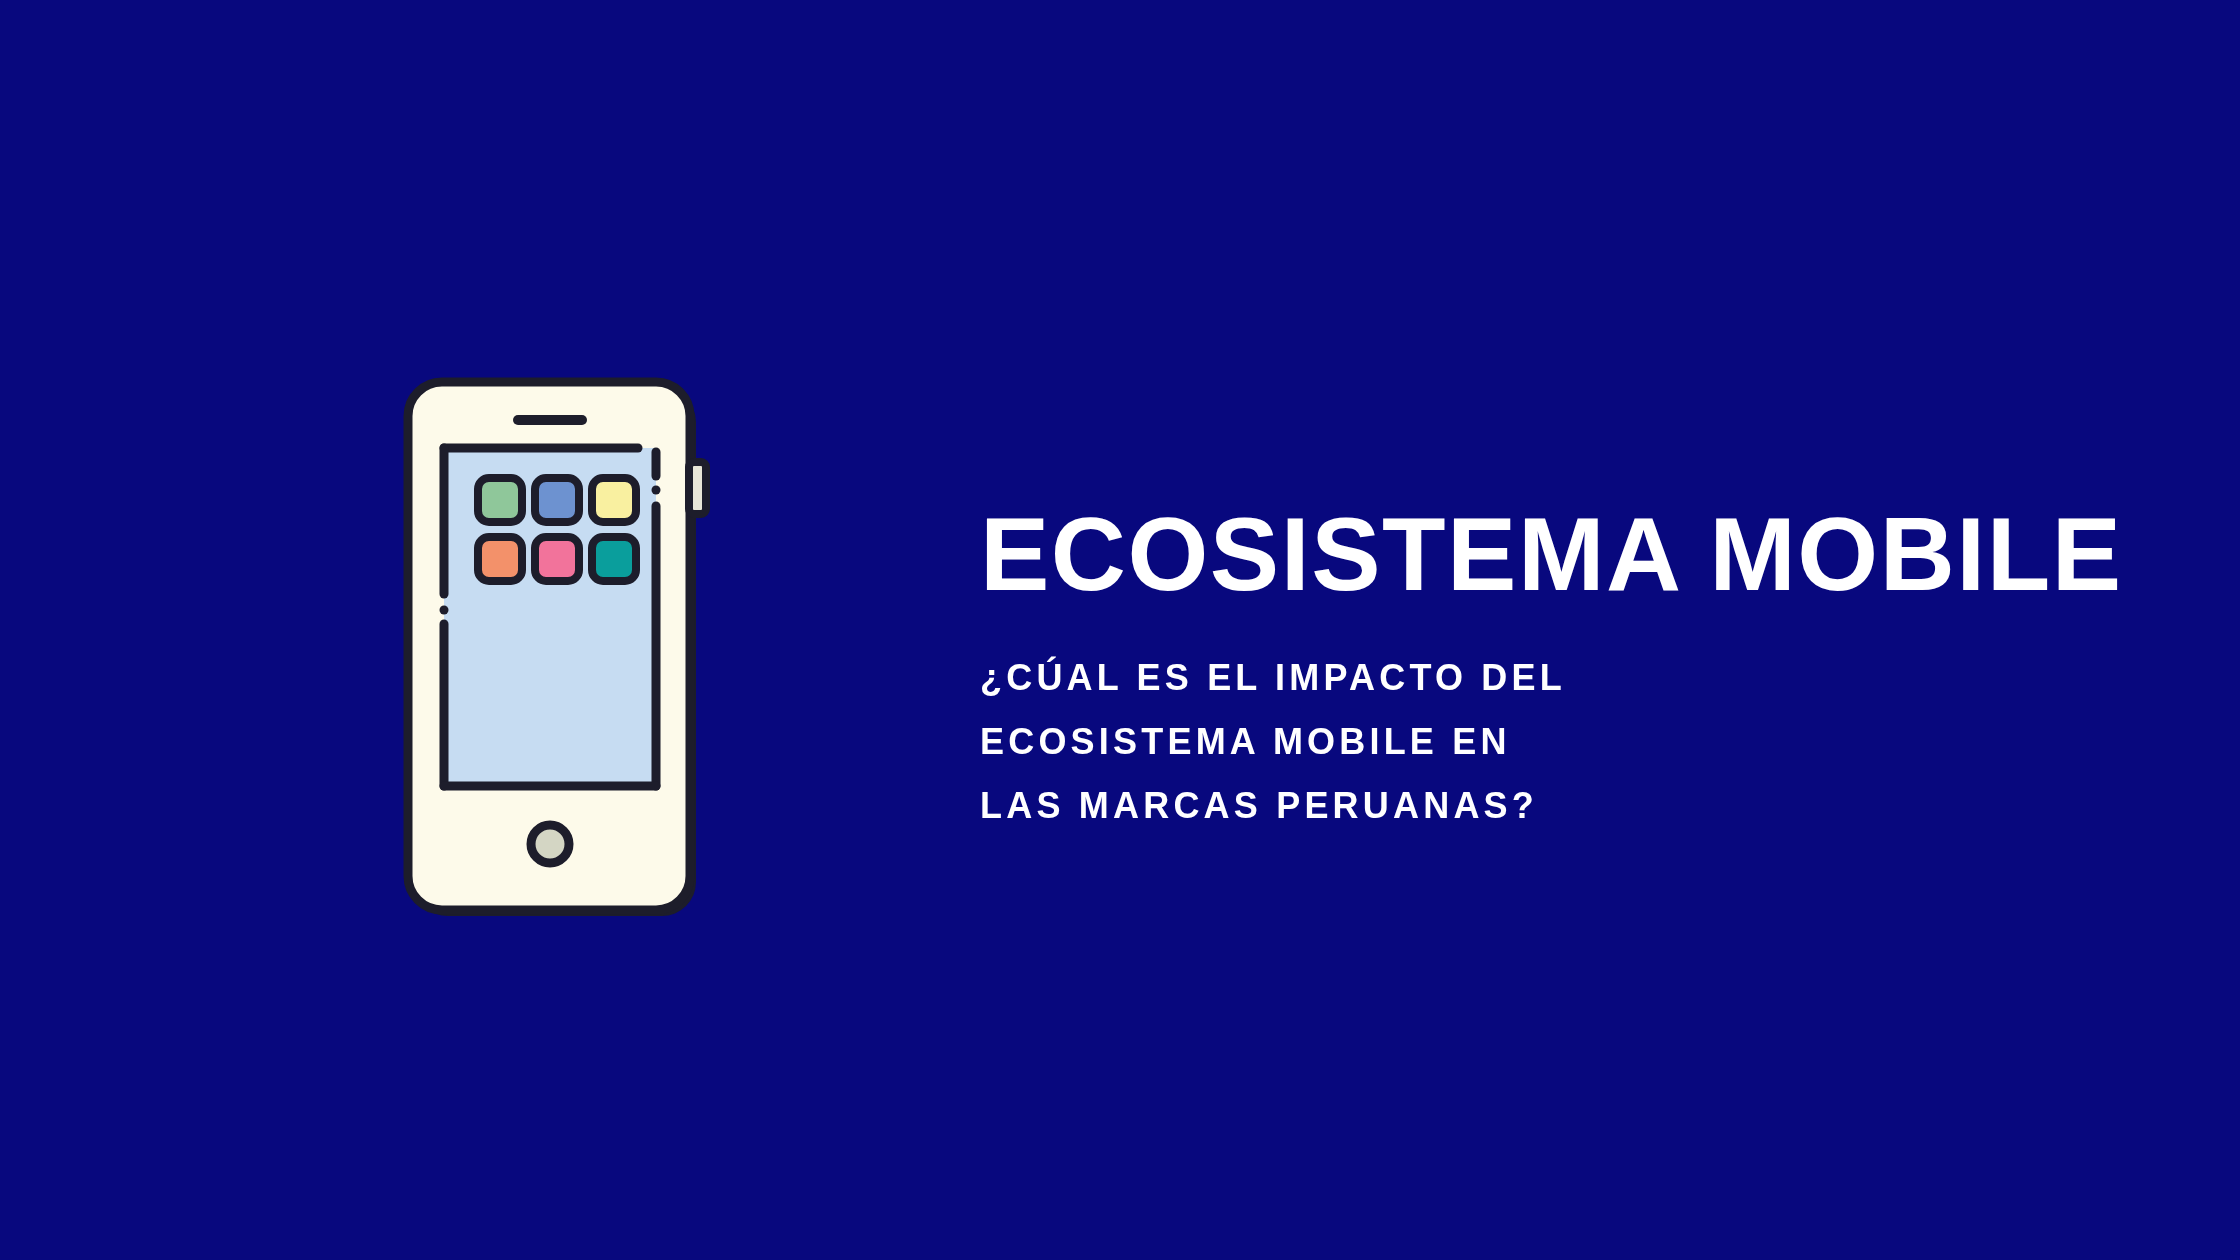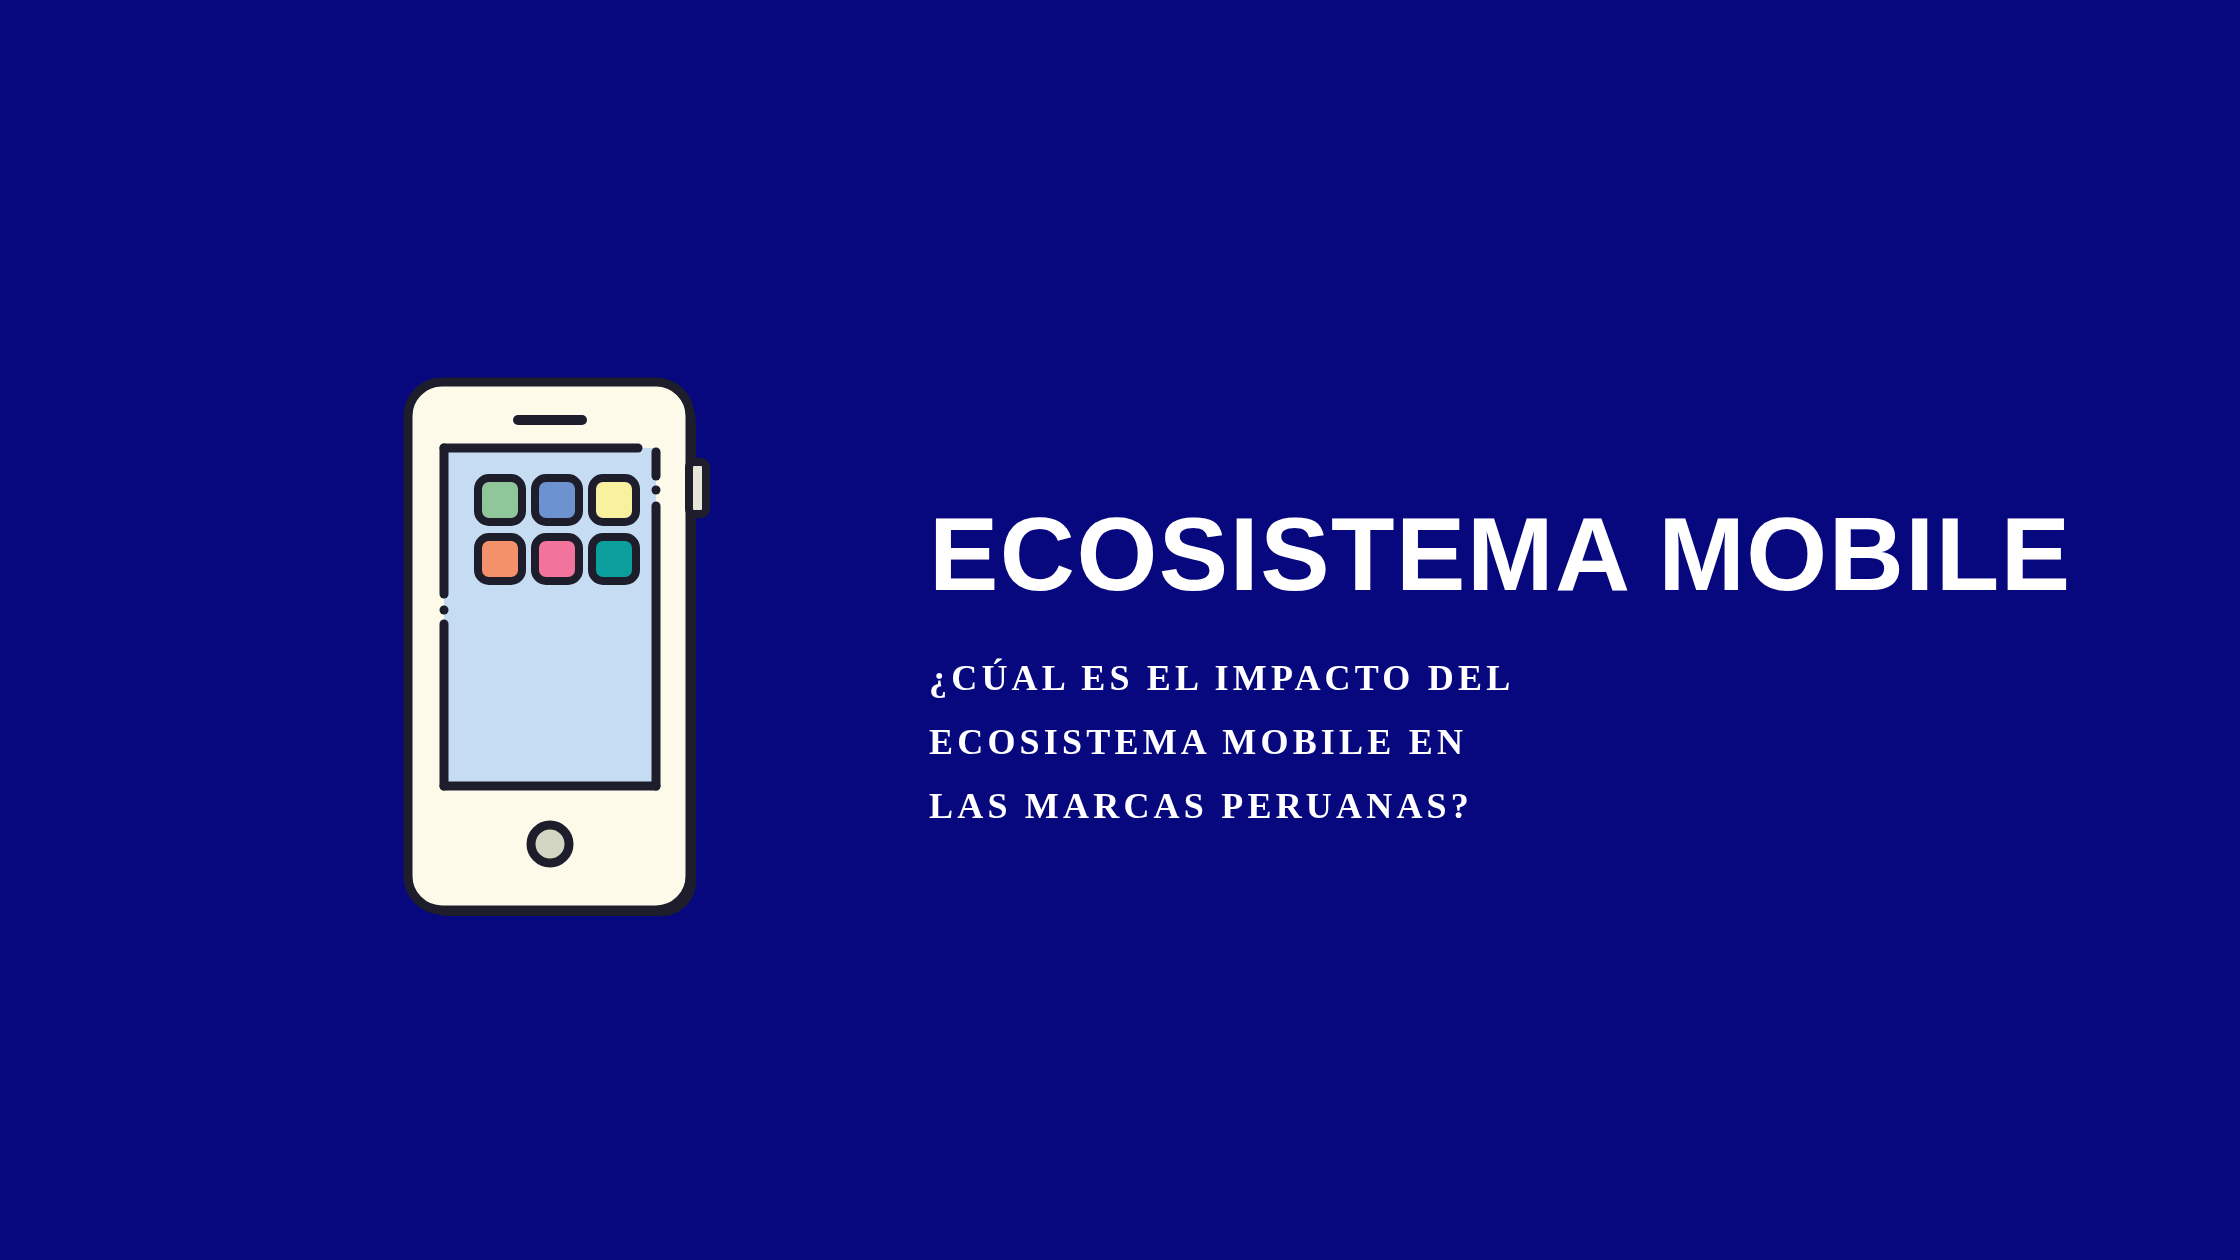--- a/index.html
+++ b/index.html
@@ -33,41 +33,41 @@
   .phone-illustration svg {
     display: block;
     width: 300px;
     height: 540px;
     overflow: visible;
   }
 
   
   .text-block {
     position: absolute;
-    left: 929px;
+    left: 980px;
     top: 498px;
     width: 1180px;
   }
 
   .slide-title {
     margin: 0;
     color: #ffffff;
     font-family: "Liberation Sans", sans-serif;
     font-weight: bold;
     font-size: 104px;
     line-height: 112px;
     letter-spacing: 1.5px;
     white-space: nowrap;
   }
 
   .slide-subtitle {
     margin: 0;
     padding-top: 36px;
     color: #ffffff;
-    font-family: Liberation Serif, serif;
+    font-family: Liberation Sans, sans-serif;
     font-weight: bold;
     font-size: 36px;
     line-height: 64px;
     letter-spacing: 4.2px;
     max-width: 600px;
   }
 </style>
 </head>
 <body>
 

